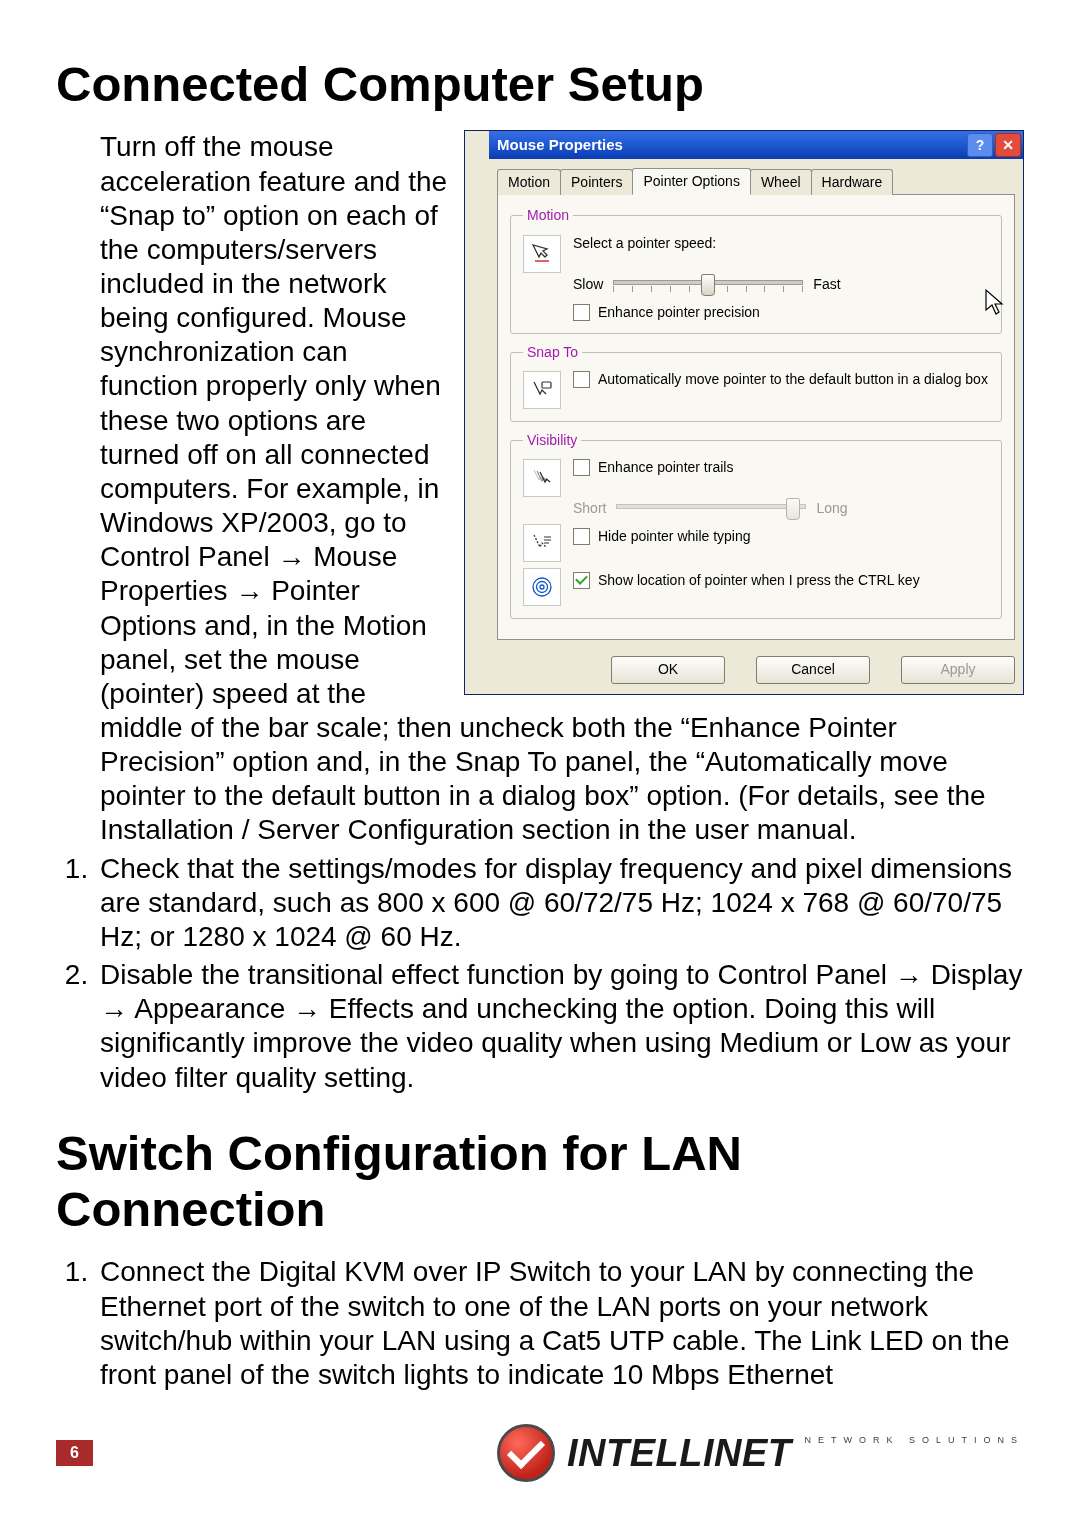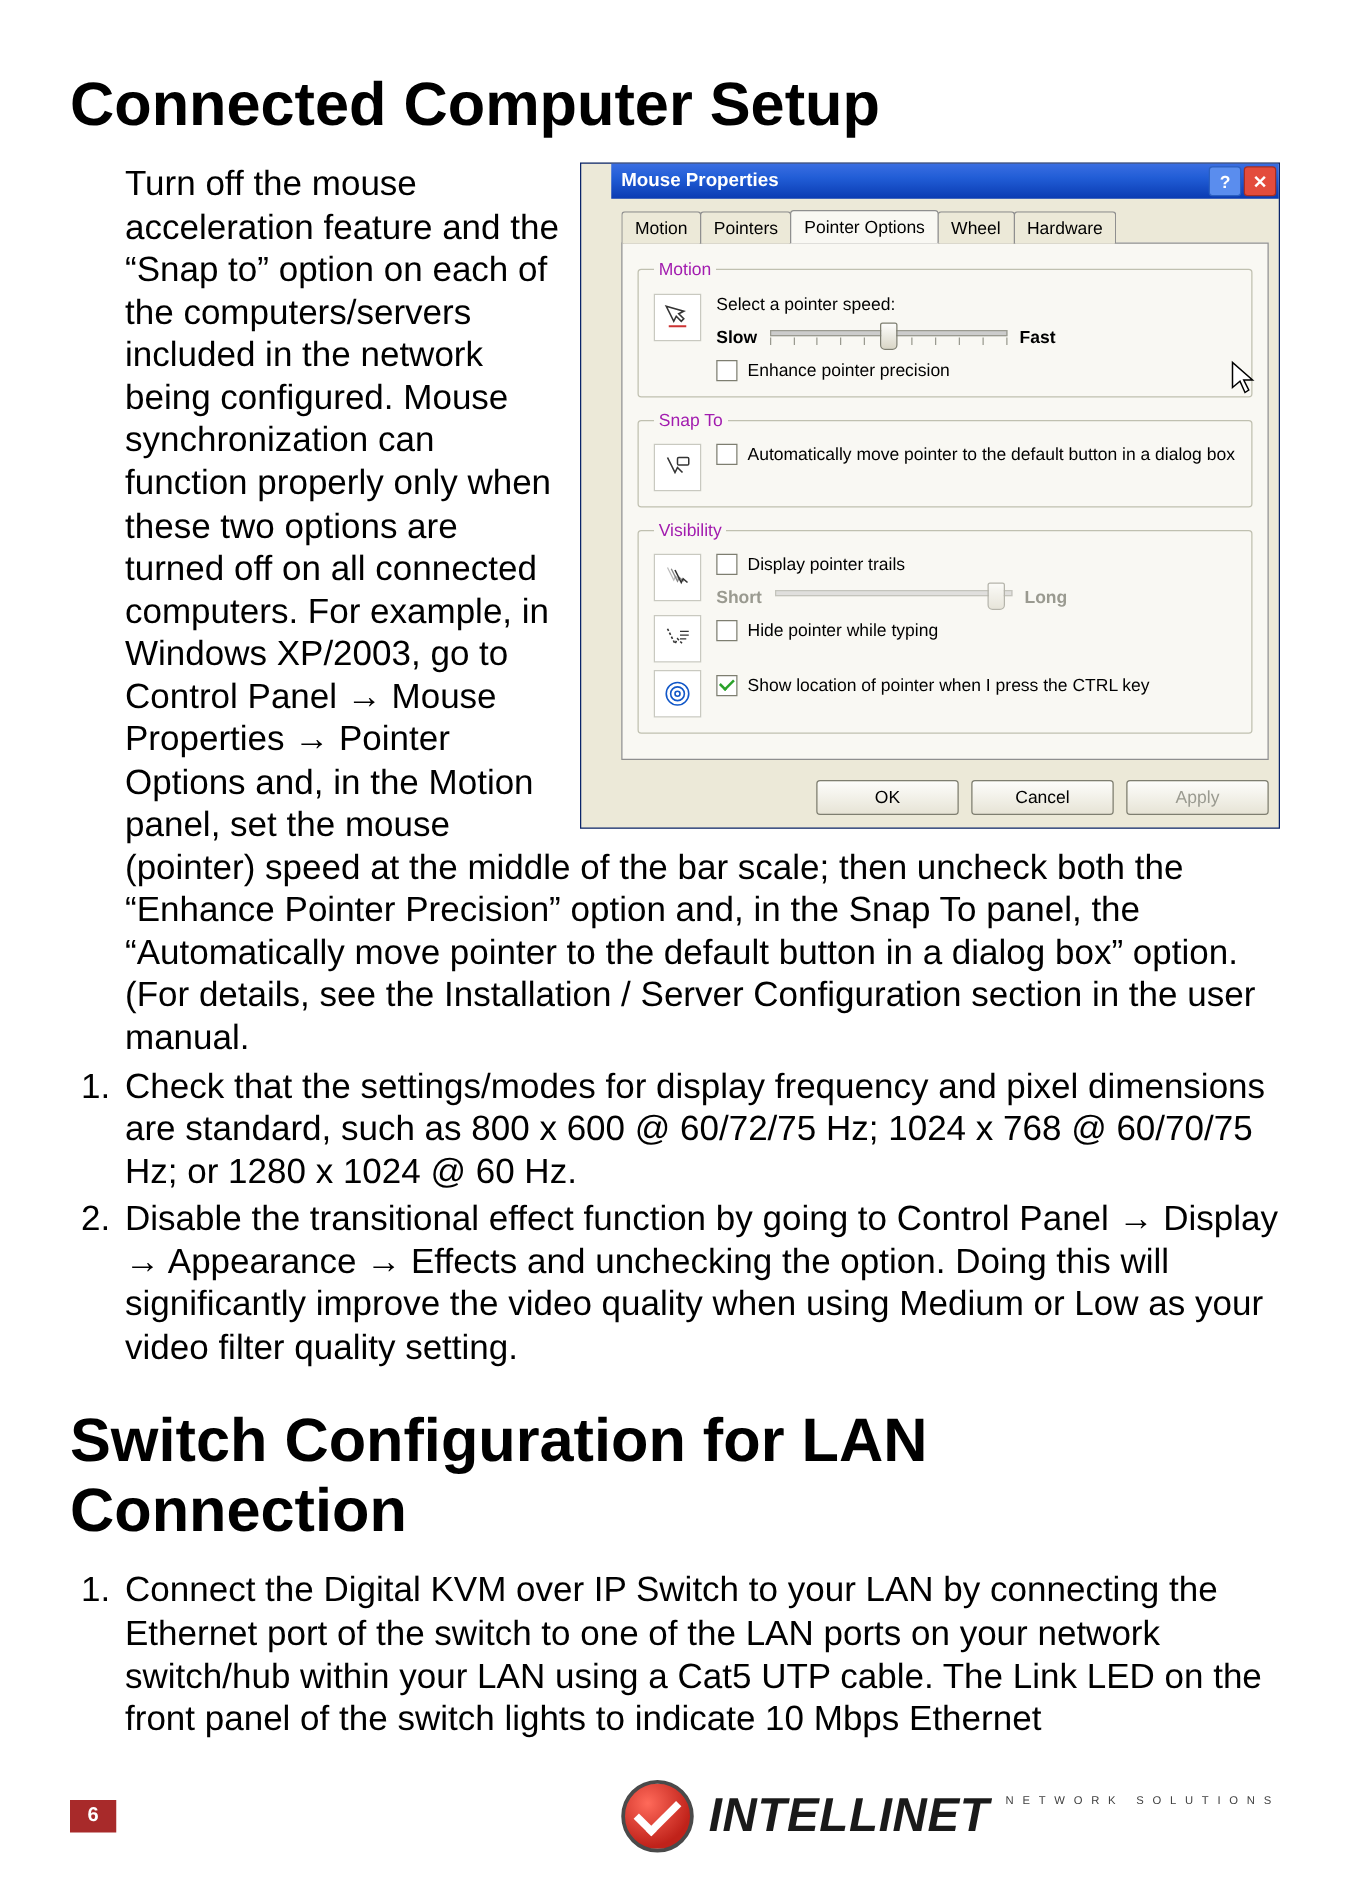--- a/index.html
+++ b/index.html
@@ -143,25 +143,24 @@
     border: 1px solid #c9c9c0;
     display: flex;
     align-items: center;
     justify-content: center;
     flex-shrink: 0;
   }
   .iconbox svg { width: 24px; height: 24px; }
   .row-content { flex: 1; }
   .slider-row {
     display: flex;
-    align-items: flex-end;
+    align-items: flex-start;
     gap: 10px;
-    margin-top: 8px;
-    font-size: 14px;
-    font-weight: bold;
+    margin-top: 24px;
+    font-size: 14px;
   }
   .slider {
     position: relative;
     width: 190px;
     height: 18px;
     background: transparent;
   }
   .slider-track {
     position: absolute;
     top: 4px;
@@ -239,20 +238,21 @@
     min-width: 88px;
     height: 26px;
     background: linear-gradient(#fdfdfb,#e7e4d6);
     border: 1px solid #7e7e70;
     border-radius: 3px;
     font-size: 14px;
     display: flex;
     align-items: center;
     justify-content: center;
     padding: 0 12px;
+    margin-left: 21px;
   }
   .xp-button.disabled { color: #9a9a90; }
   
   .footer {
     position: absolute;
     left: 56px;
     right: 56px;
     bottom: 40px;
     display: flex;
     align-items: center;
@@ -399,21 +399,21 @@
                   <div class="iconbox">
                     <svg viewBox="0 0 24 24">
                       <path d="M4 4 L9 14 L10.5 11 L14 14" fill="none" stroke="#bbb" stroke-width="1"></path>
                       <path d="M7 5 L12 15 L13.5 12 L17 15" fill="none" stroke="#888" stroke-width="1.1"></path>
                       <path d="M10 6 L15 16 L16.5 13 L20 16" fill="none" stroke="#333" stroke-width="1.3"></path>
                     </svg>
                   </div>
                   <div class="row-content">
                     <div class="checkbox-row" style="margin-top:0">
                       <span class="checkbox"></span>
-                      <span>Display pointer trails</span>
+                      <span>Enhance pointer trails</span>
                     </div>
                     <div class="slider-row disabled">
                       <span>Short</span>
                       <div class="slider" style="opacity:.55">
                         <div class="slider-track"></div>
                         <div class="slider-thumb" style="left:170px"></div>
                       </div>
                       <span>Long</span>
                     </div>
                   </div>

